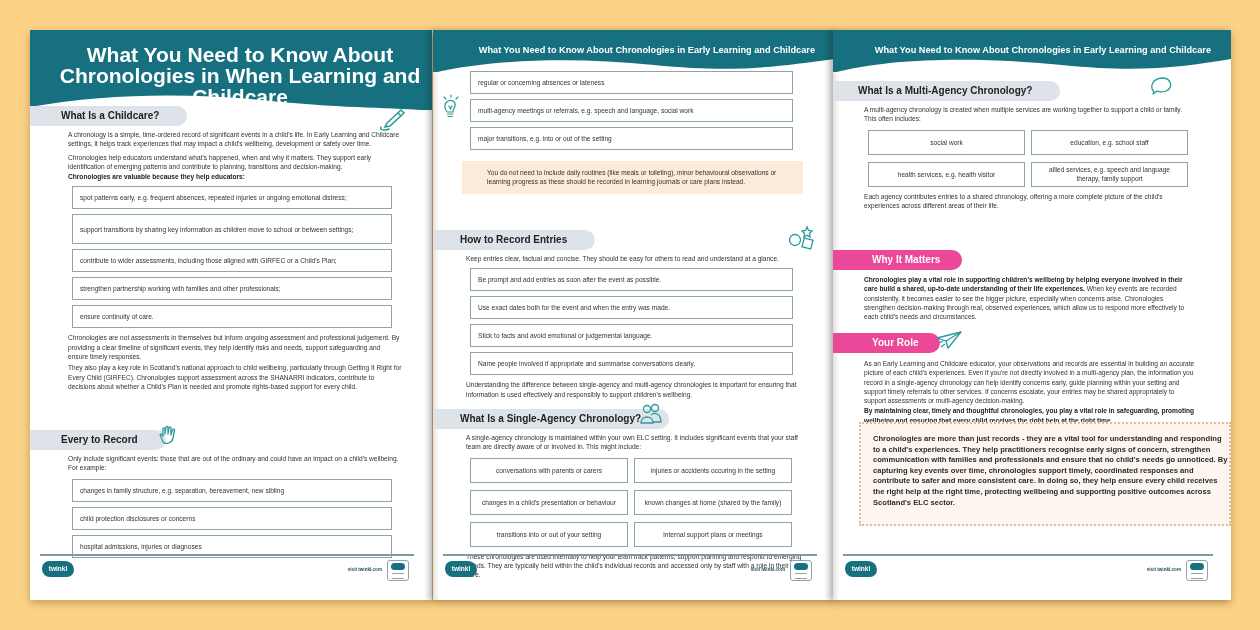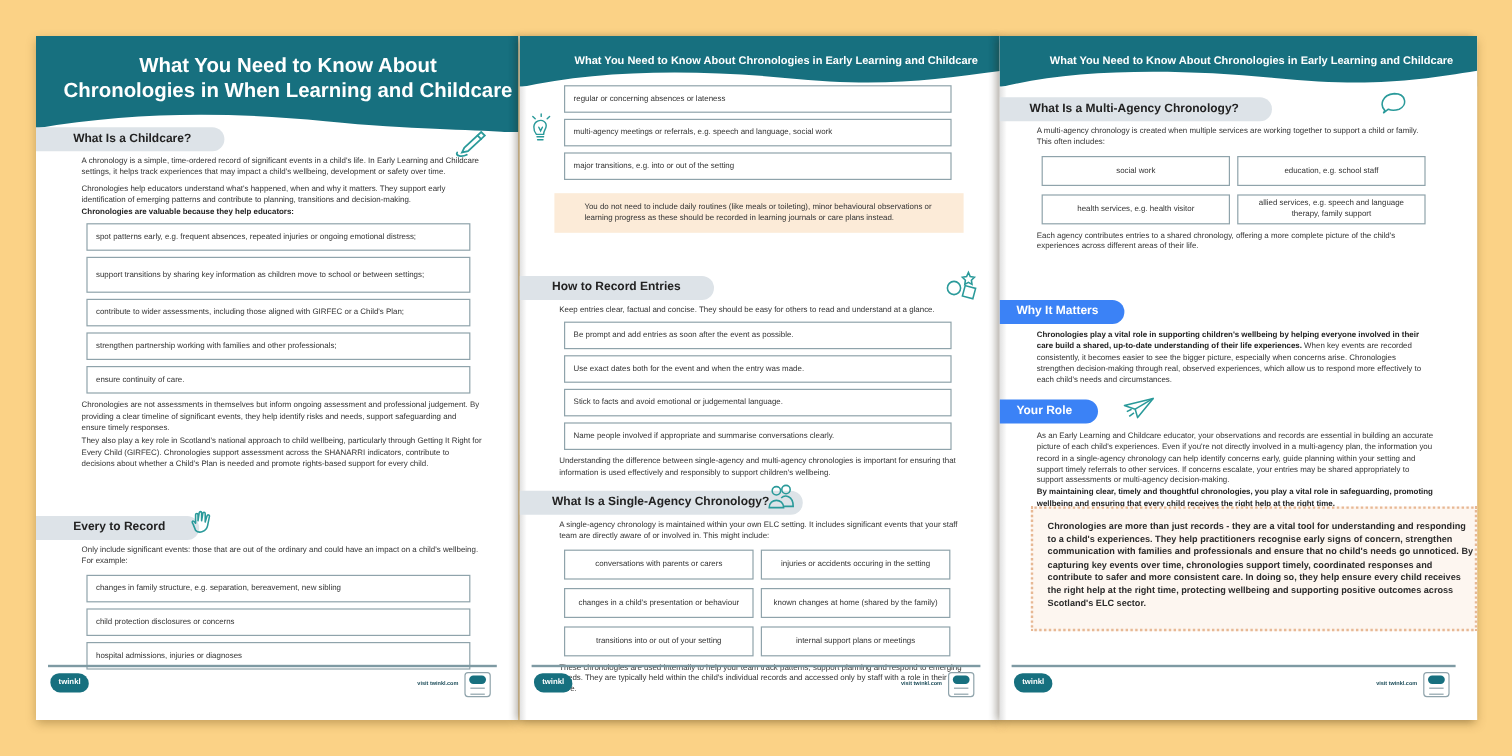--- a/index.html
+++ b/index.html
@@ -24,34 +24,34 @@
   #page-3 { left: 833px; width: 398px; z-index: 3; box-shadow: -4px 0 6px rgba(0,0,0,0.18), 0 3px 8px rgba(90,60,10,0.35); }
 
   .header {
     position: absolute; left: 0; top: 0; width: 100%;
     background: #17707f;
   }
   .header svg.wave { position: absolute; left: 0; bottom: -1px; width: 100%; height: 20px; }
   .header-big { height: 80px; }
   .header-big .title {
     color: #fff; font-weight: 700; text-align: center;
-    font-size: 17px; line-height: 21px; padding-top: 14px; padding-left: 18px;
+    font-size: 21px; line-height: 21px; padding-top: 14px; padding-left: 18px;
   }
   .header-small { height: 42px; }
   .header-small .title {
     color: #fff; font-weight: 700; font-size: 9.2px; padding-top: 15px; text-align: right; padding-right: 20px;
   }
   .content { position: absolute; left: 0; width: 100%; }
   .sec-pill {
     display: inline-block; height: 20px; line-height: 20px;
     background: #dde3e8; border-radius: 0 12px 12px 0;
     font-size: 10px; font-weight: 700; color: #222;
     padding-left: 31px; padding-right: 28px;
   }
-  .sec-pill.teal { background: #3b82f6; color: #fff; padding-left: 14px; padding-right: 22px; }
+  .sec-pill.teal { background: #ec4899; color: #fff; padding-left: 39px; padding-right: 22px; }
   .p {
     font-size: 6.6px; line-height: 9.3px; color: #333;
     padding-left: 38px; padding-right: 30px; margin-top: 4px;
   }
   .p.bold { font-weight: 700; color: #222; }
   .p b { font-weight: 700; color: #222; }
   .box {
     border: 1px solid #8fa3ab; background: #fff;
     font-size: 6.6px; line-height: 9px; color: #333;
     padding: 6px 7px; margin-left: 42px; margin-right: 40px; margin-top: 5px;

